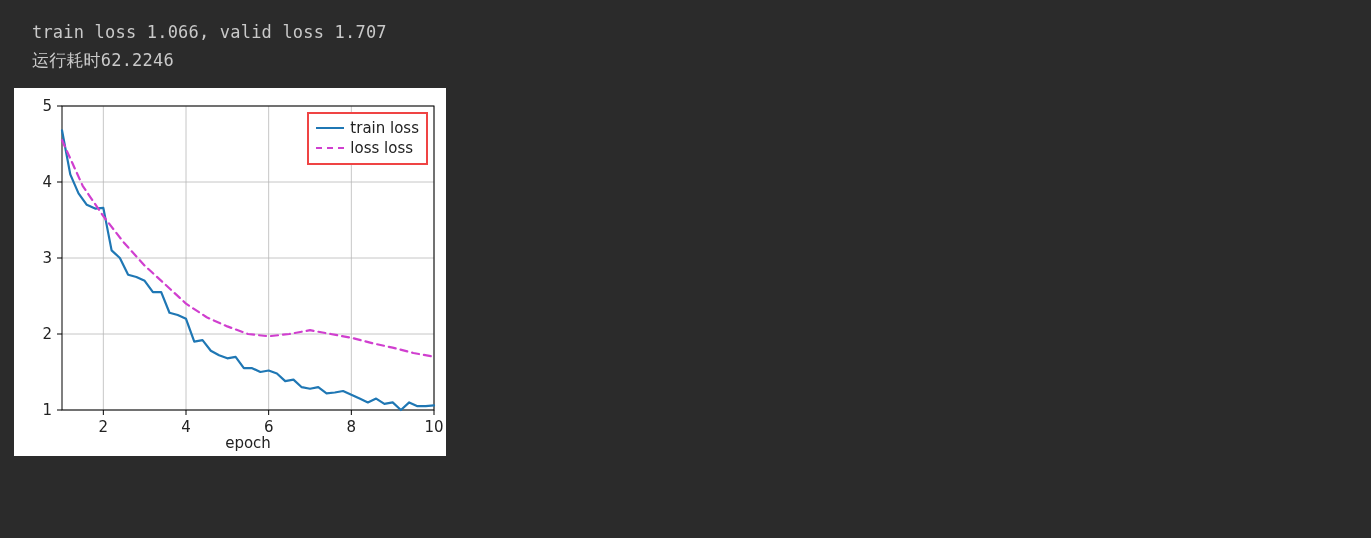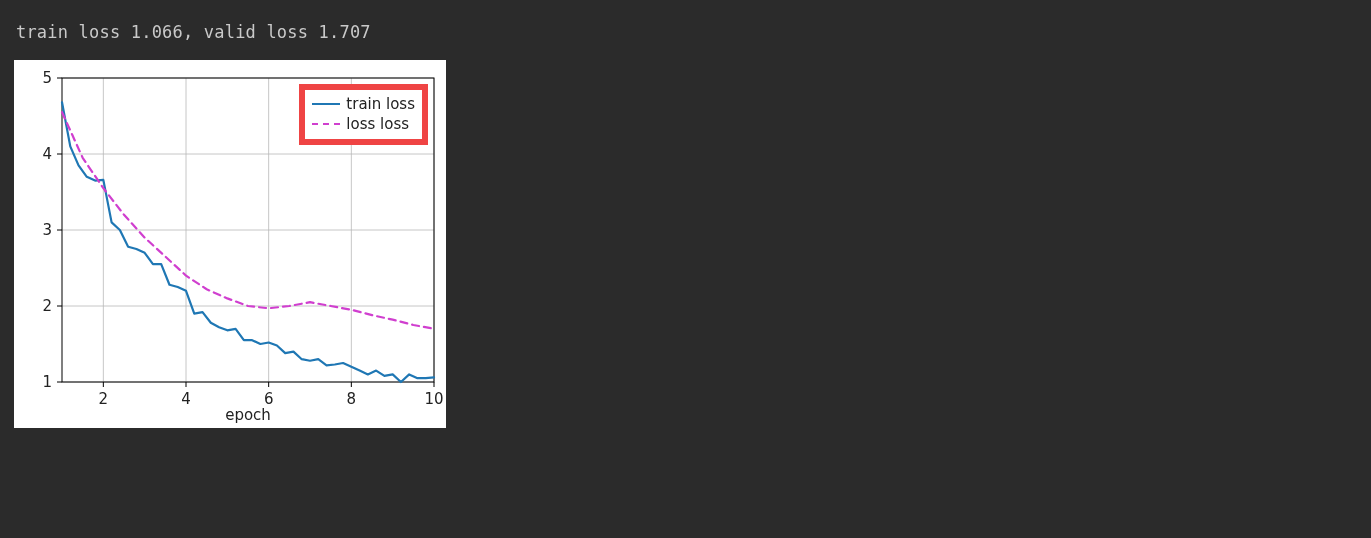--- a/index.html
+++ b/index.html
@@ -5,21 +5,21 @@
   html, body {
     margin: 0;
     padding: 0;
     background: #2b2b2b;
     width: 1371px;
     height: 538px;
     overflow: hidden;
     font-family: "DejaVu Sans Mono", "Menlo", "Consolas", monospace;
   }
   .output-block {
-    padding: 18px 0 0 16px;
+    padding: 18px 0 0 32px;
     color: #c9c9c9;
     font-size: 17px;
     line-height: 28px;
     letter-spacing: 0.2px;
   }
   .output-line {
     white-space: pre;
   }
   .chart-wrap {
     margin: 14px 0 0 14px;
@@ -27,21 +27,21 @@
     height: 368px;
     background: #ffffff;
     position: relative;
     font-family: "DejaVu Sans", "Arial", sans-serif;
   }
   .chart-svg {
     display: block;
   }
   .legend-box {
     position: absolute;
-    border: 6px solid #ef4444;
+    border: 2px solid #ef4444;
     background: #ffffff;
     padding: 4px 7px 5px 7px;
     font-size: 15px;
     color: #222;
   }
   .legend-row {
     display: flex;
     align-items: center;
     gap: 6px;
     line-height: 20px;
@@ -54,20 +54,21 @@
   .legend-swatch.valid {
     height: 0;
     border-top: 2.5px dashed #d03fcf;
   }
 </style>
 </head>
 <body>
 
 <div class="output-block">
   <div class="output-line">train loss 1.066, valid loss 1.707</div>
+  <div class="output-line">运行耗时62.2246</div>
 </div>
 
 <div class="chart-wrap">
   <svg id="chart-svg" class="chart-svg" width="432" height="368">
       <rect x="48" y="18" width="372" height="304" fill="#ffffff"></rect>
       <line x1="89.33333333333333" y1="18" x2="89.33333333333333" y2="322" stroke="#b8b8b8" stroke-width="0.8"></line>
       <line x1="172" y1="18" x2="172" y2="322" stroke="#b8b8b8" stroke-width="0.8"></line>
       <line x1="254.66666666666669" y1="18" x2="254.66666666666669" y2="322" stroke="#b8b8b8" stroke-width="0.8"></line>
       <line x1="337.3333333333333" y1="18" x2="337.3333333333333" y2="322" stroke="#b8b8b8" stroke-width="0.8"></line>
       <line x1="420" y1="18" x2="420" y2="322" stroke="#b8b8b8" stroke-width="0.8"></line>

